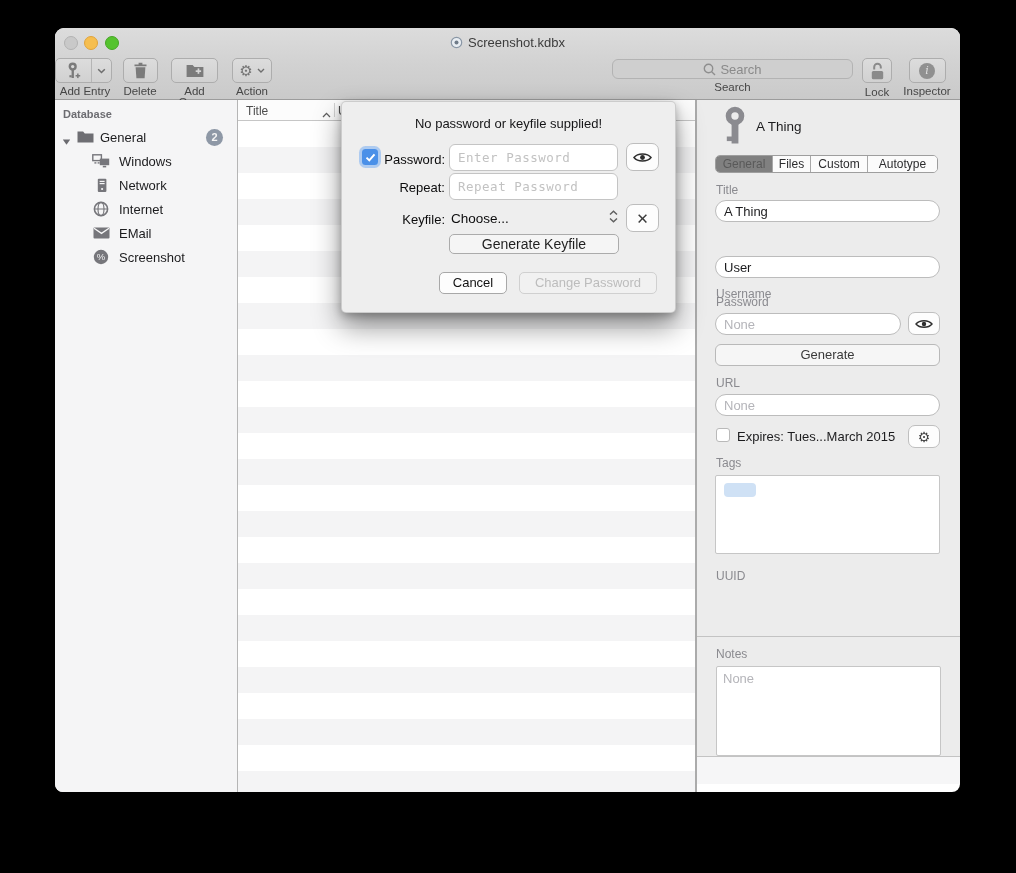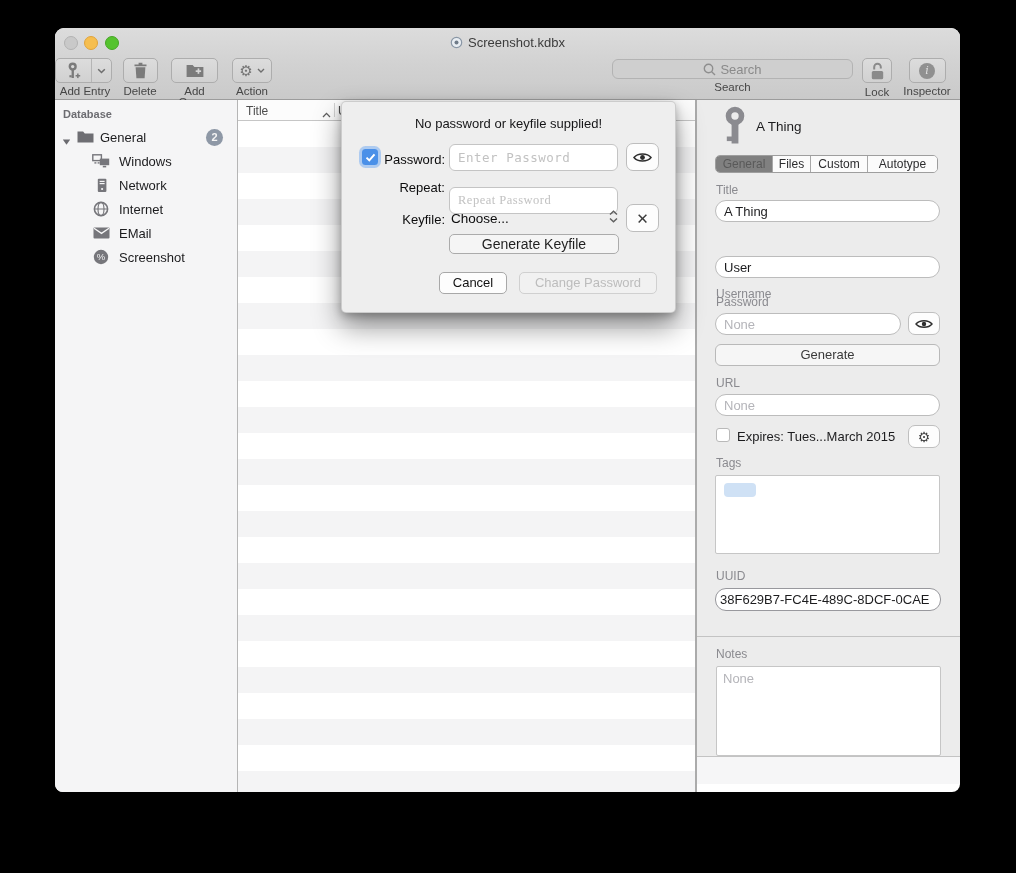--- a/index.html
+++ b/index.html
@@ -336,21 +336,20 @@
         <div class="mini-btn" style="left:211px;top:325px;">
           <span style="font-size:14px;color:#454545;line-height:14px;">⚙</span>
         </div>
 
         <span class="insp-label" style="left:19px;top:356px;">Tags</span>
         <div class="tags-box">
           <span class="tag-pill"></span>
         </div>
 
         <span class="insp-label" style="left:19px;top:469px;">UUID</span>
-        <div class="insp-field uuid-field" style="left:18px;top:488px;width:226px;height:23px;">38F629B7-FC4E-489C-8DCF-0CAE</div>
 
         <div class="hline" style="top:536px;"></div>
         <span class="insp-label" style="left:19px;top:547px;">Notes</span>
         <textarea class="notes-area" placeholder="None" style=""></textarea>
 
         <div class="insp-footer"></div>
       </div>
     </div>
 
     <div class="dialog">
@@ -364,21 +363,21 @@
       <span class="dlg-label" style="left:38px;top:50px;">Password:</span>
       <input class="dlg-field" style="top: 42px;" placeholder="Enter Password">
       <div class="dlg-sq-btn" style="top:41px;">
         <svg width="19" height="13">
             <path d="M1 6.5C4.7 1.8 14.3 1.8 18 6.5 14.3 11.2 4.7 11.2 1 6.5z" fill="none" stroke="#2d2d2d" stroke-width="1.5"></path>
             <circle cx="9.5" cy="6.5" r="2.4" fill="#2d2d2d"></circle>
           </svg>
       </div>
 
       <span class="dlg-label" style="left:38px;top:78px;">Repeat:</span>
-      <input class="dlg-field" style="top: 85px; font-family: Liberation Serif, serif;" placeholder="Repeat Password">
+      <input class="dlg-field" style="top: 71px;" placeholder="Repeat Password">
 
       <span class="dlg-label" style="left:38px;top:110px;">Keyfile:</span>
       <span class="choose-txt">Choose...</span>
       <span style="position:absolute;left:266px;top:107px;">
         <svg width="11" height="15">
             <path d="M2 5.6L5.5 2.2 9 5.6" stroke="#5f5f5f" stroke-width="1.4" fill="none"></path>
             <path d="M2 9.4l3.5 3.4L9 9.4" stroke="#5f5f5f" stroke-width="1.4" fill="none"></path>
           </svg>
       </span>
       <div class="dlg-sq-btn" style="top:102px;">

